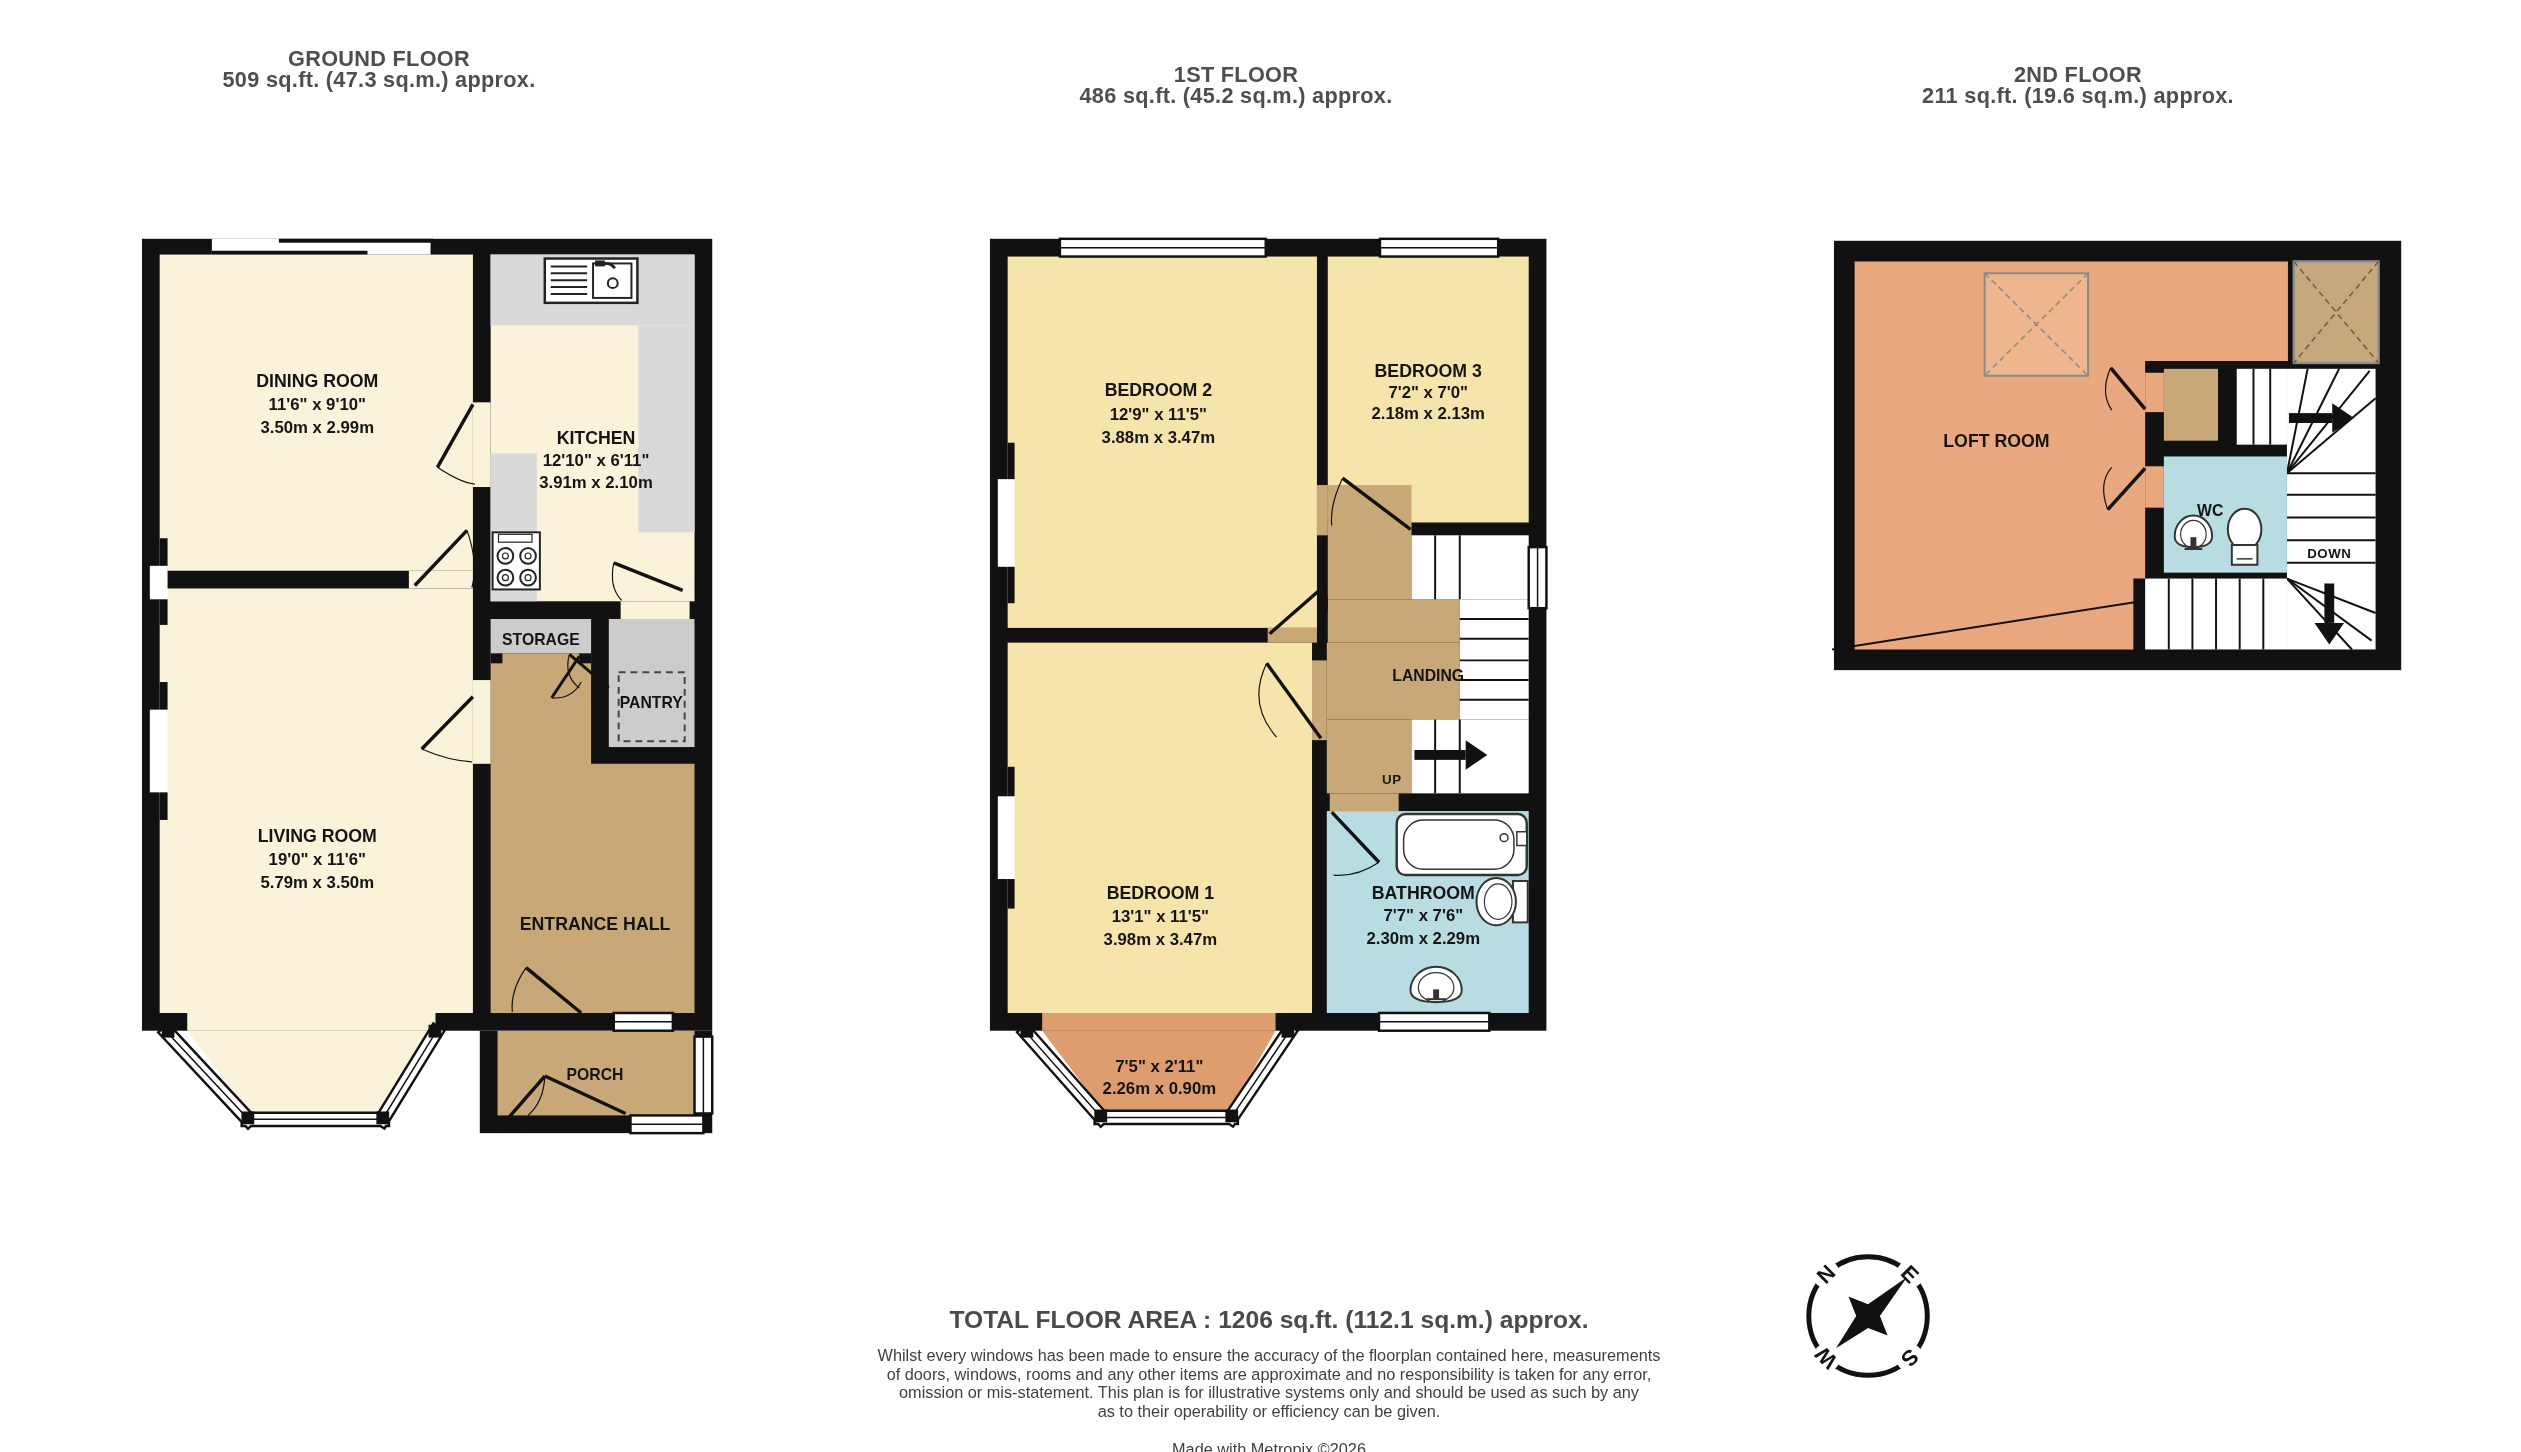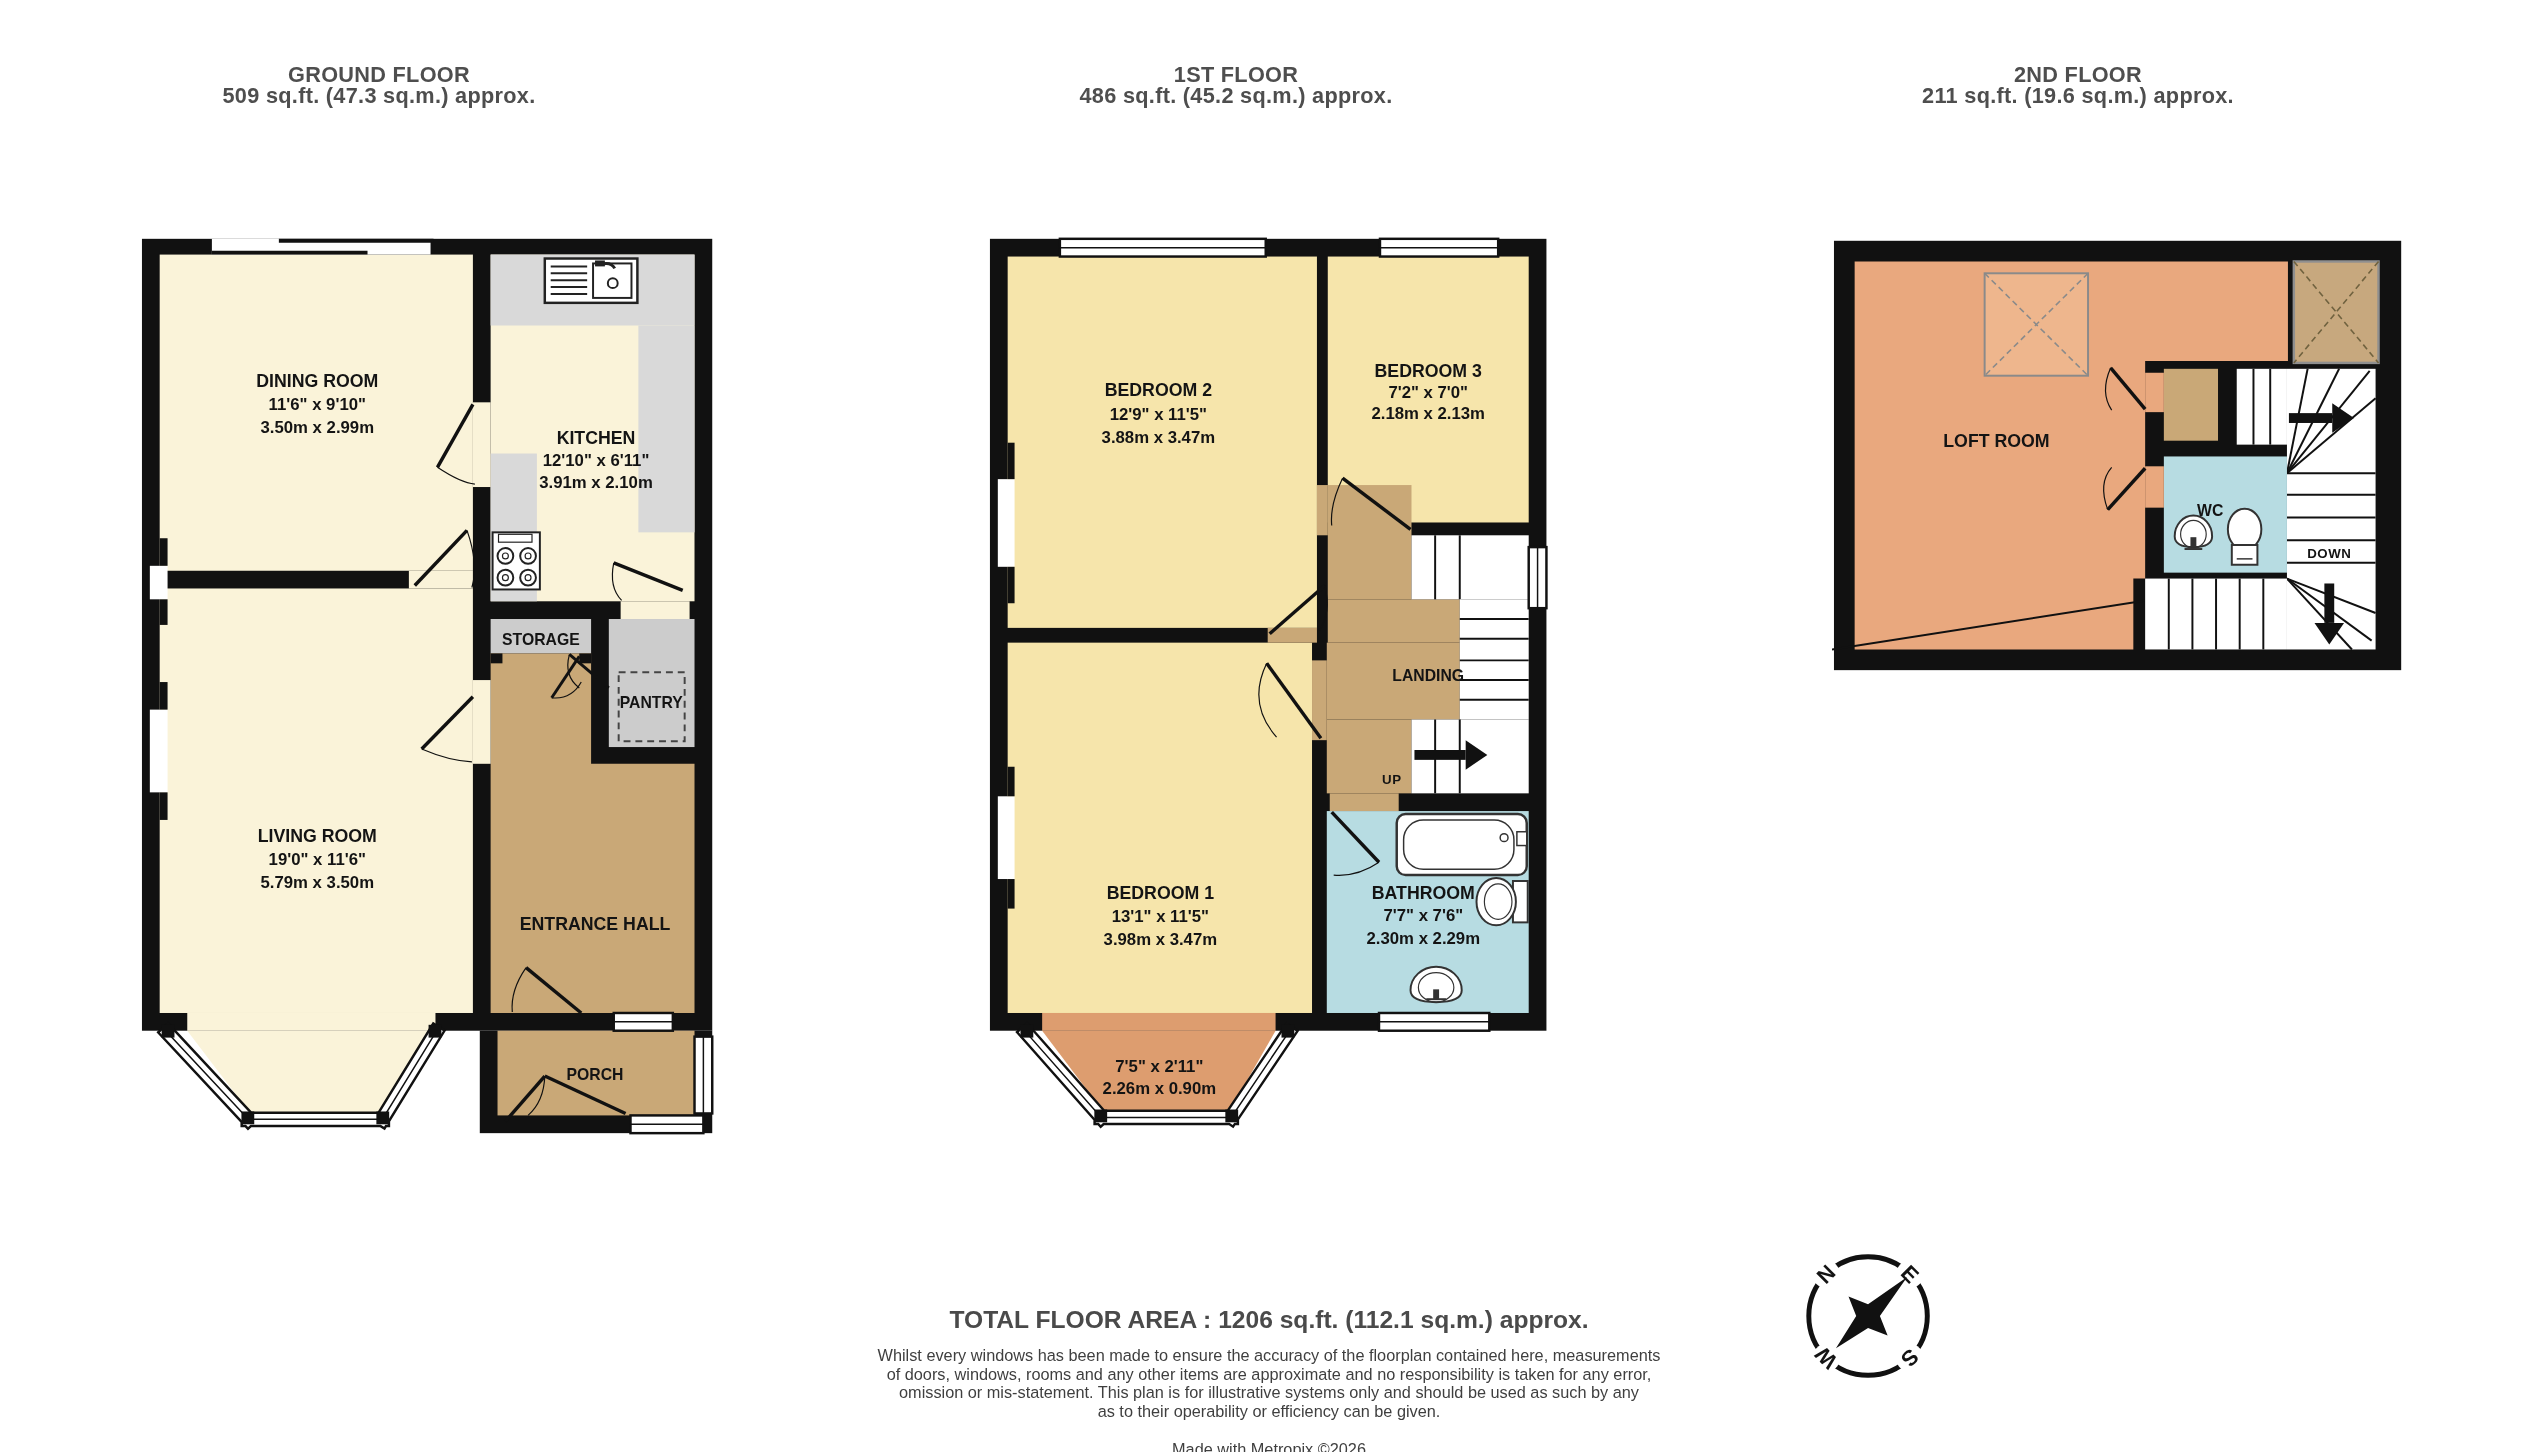--- a/index.html
+++ b/index.html
@@ -15,21 +15,21 @@
   .footer{position:absolute;left:727px;width:1084px;text-align:center;color:#4a4a4a;}
   .footer-title{font-size:24.6px;font-weight:bold;}
   .footer-line{font-size:16.3px;line-height:18.7px;color:#3f3f3f;}
   .made-with{position:absolute;left:727px;width:1084px;text-align:center;font-size:16.3px;color:#3f3f3f;}
 </style>
 </head>
 <body>
 
 <div id="canvas">
 
-  <div class="floor-header" style="left:182px;top:65px;width:394px;">
+  <div class="floor-header" style="left:182px;top:49px;width:394px;">
     <div>GROUND FLOOR</div>
     <div>509 sq.ft. (47.3 sq.m.) approx.</div>
   </div>
   <div class="floor-header" style="left:1039px;top:65px;width:394px;">
     <div>1ST FLOOR</div>
     <div>486 sq.ft. (45.2 sq.m.) approx.</div>
   </div>
   <div class="floor-header" style="left:1881px;top:65px;width:394px;">
     <div>2ND FLOOR</div>
     <div>211 sq.ft. (19.6 sq.m.) approx.</div>

